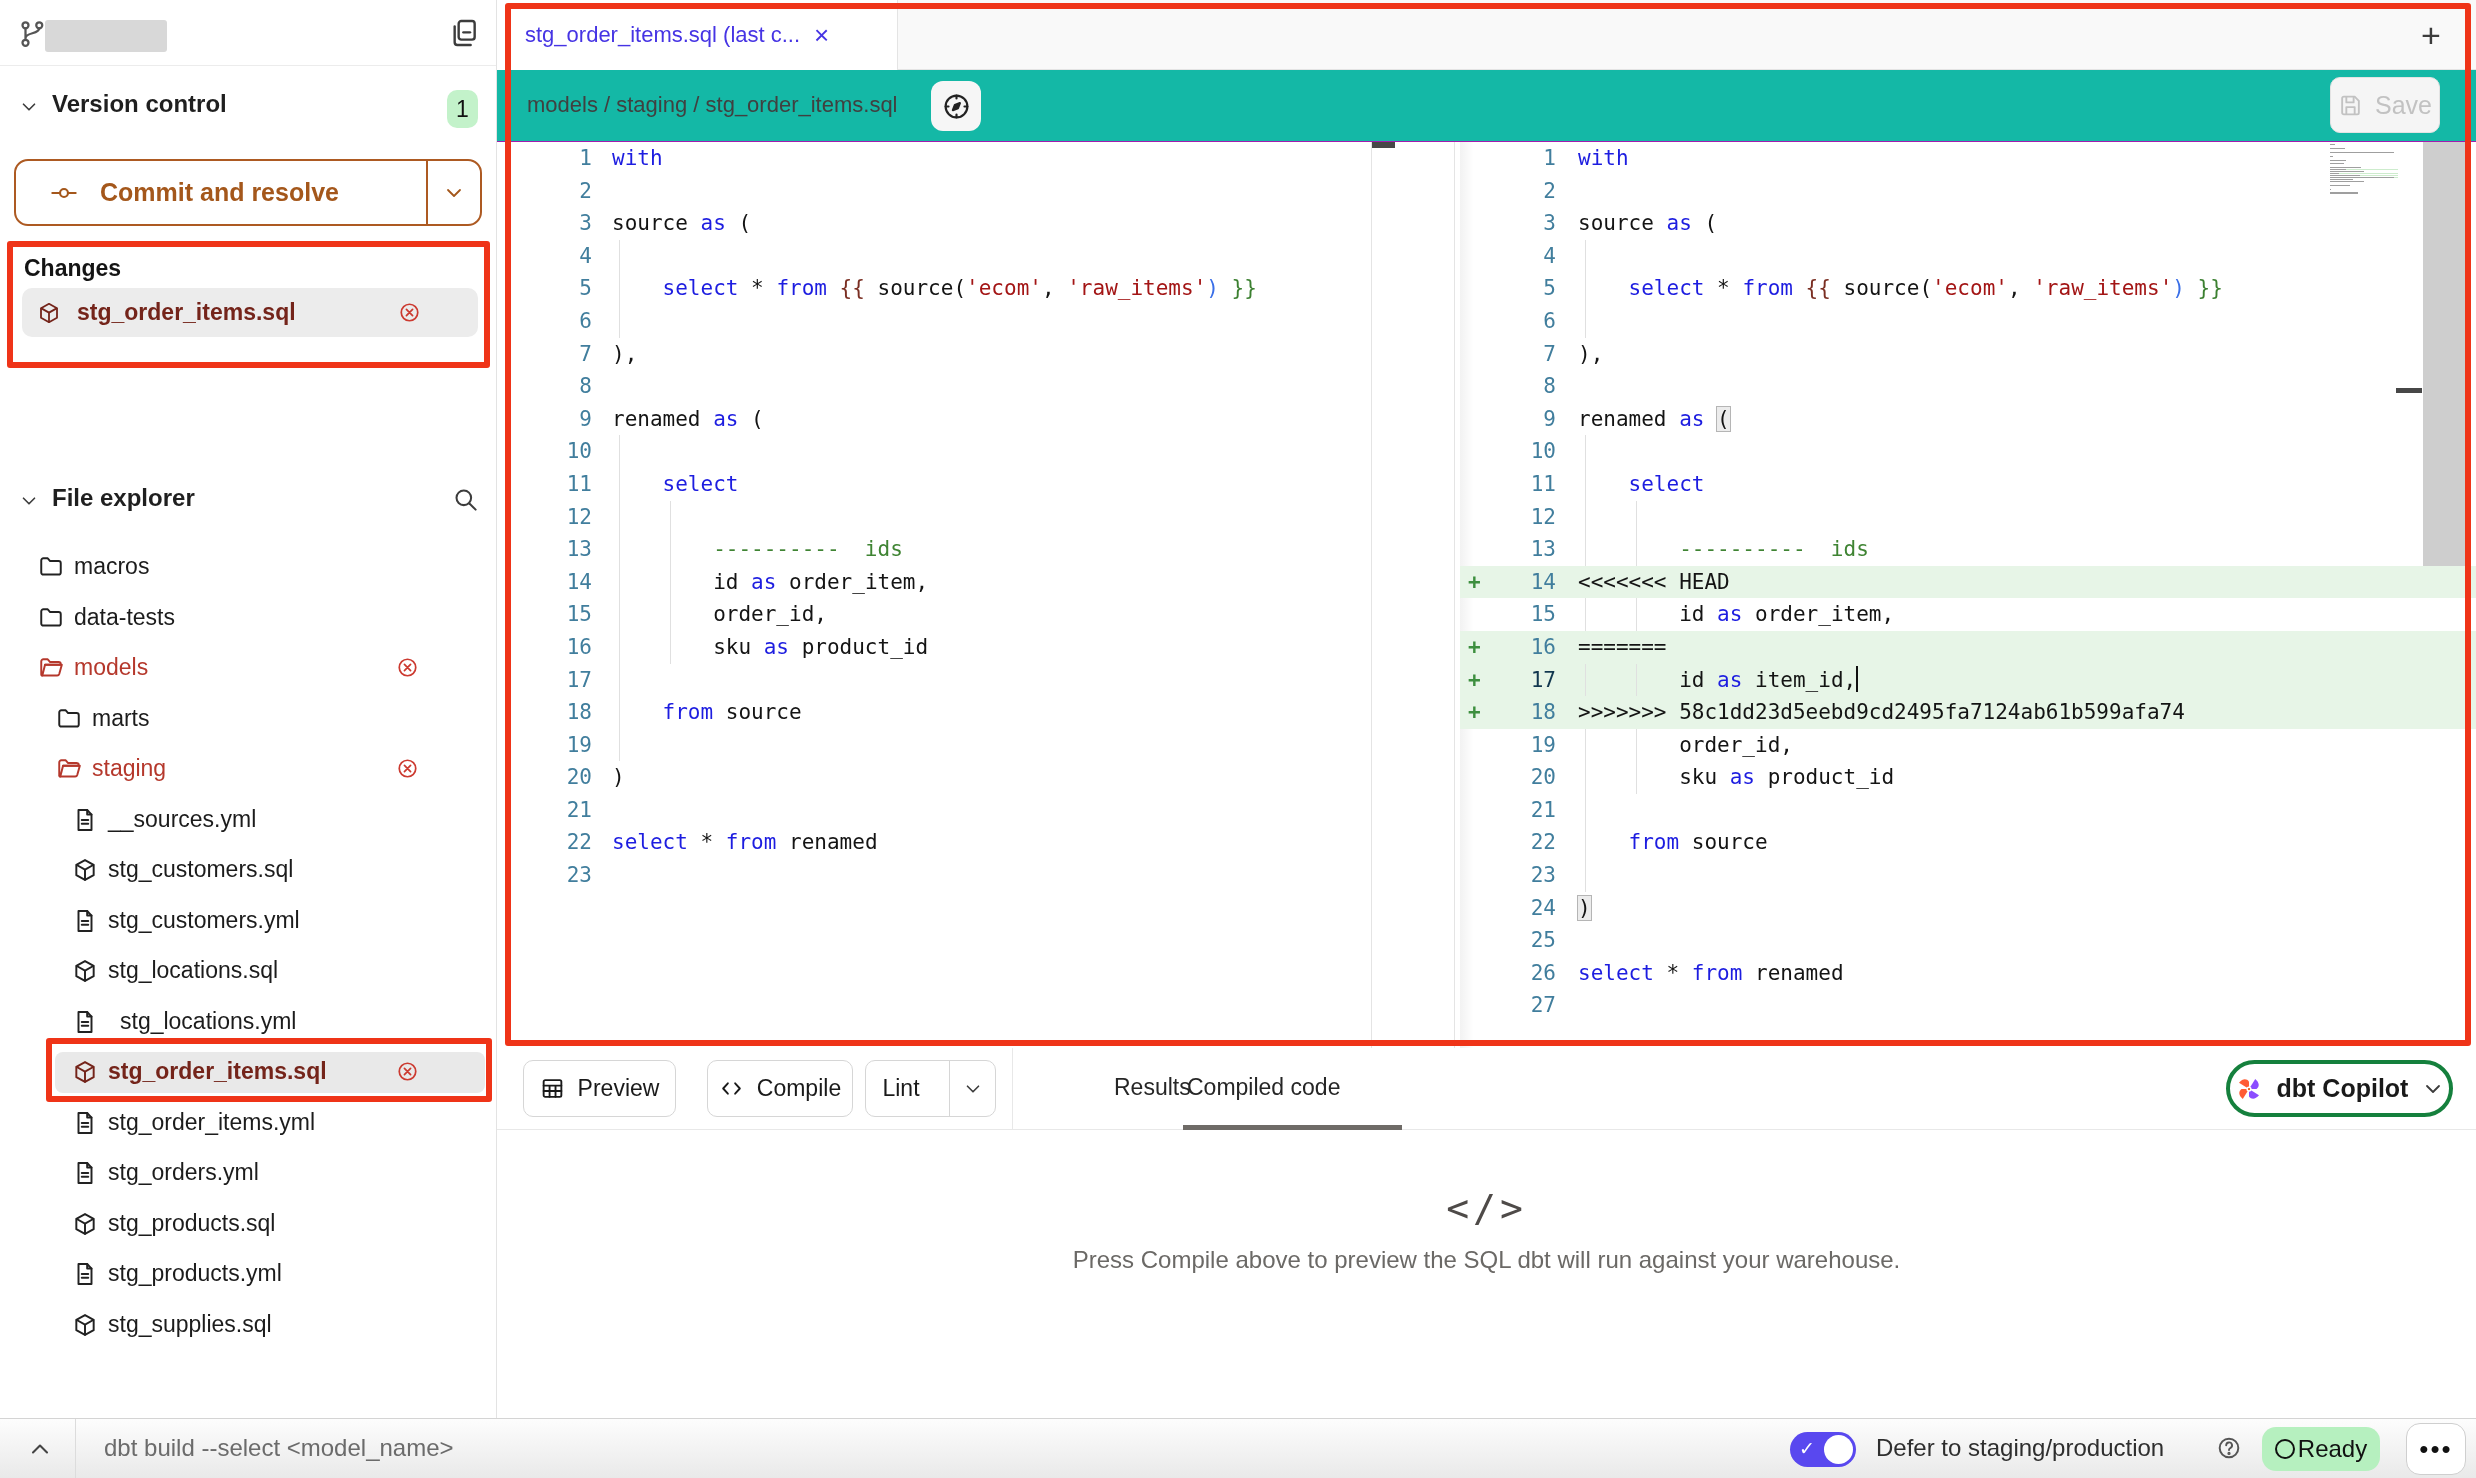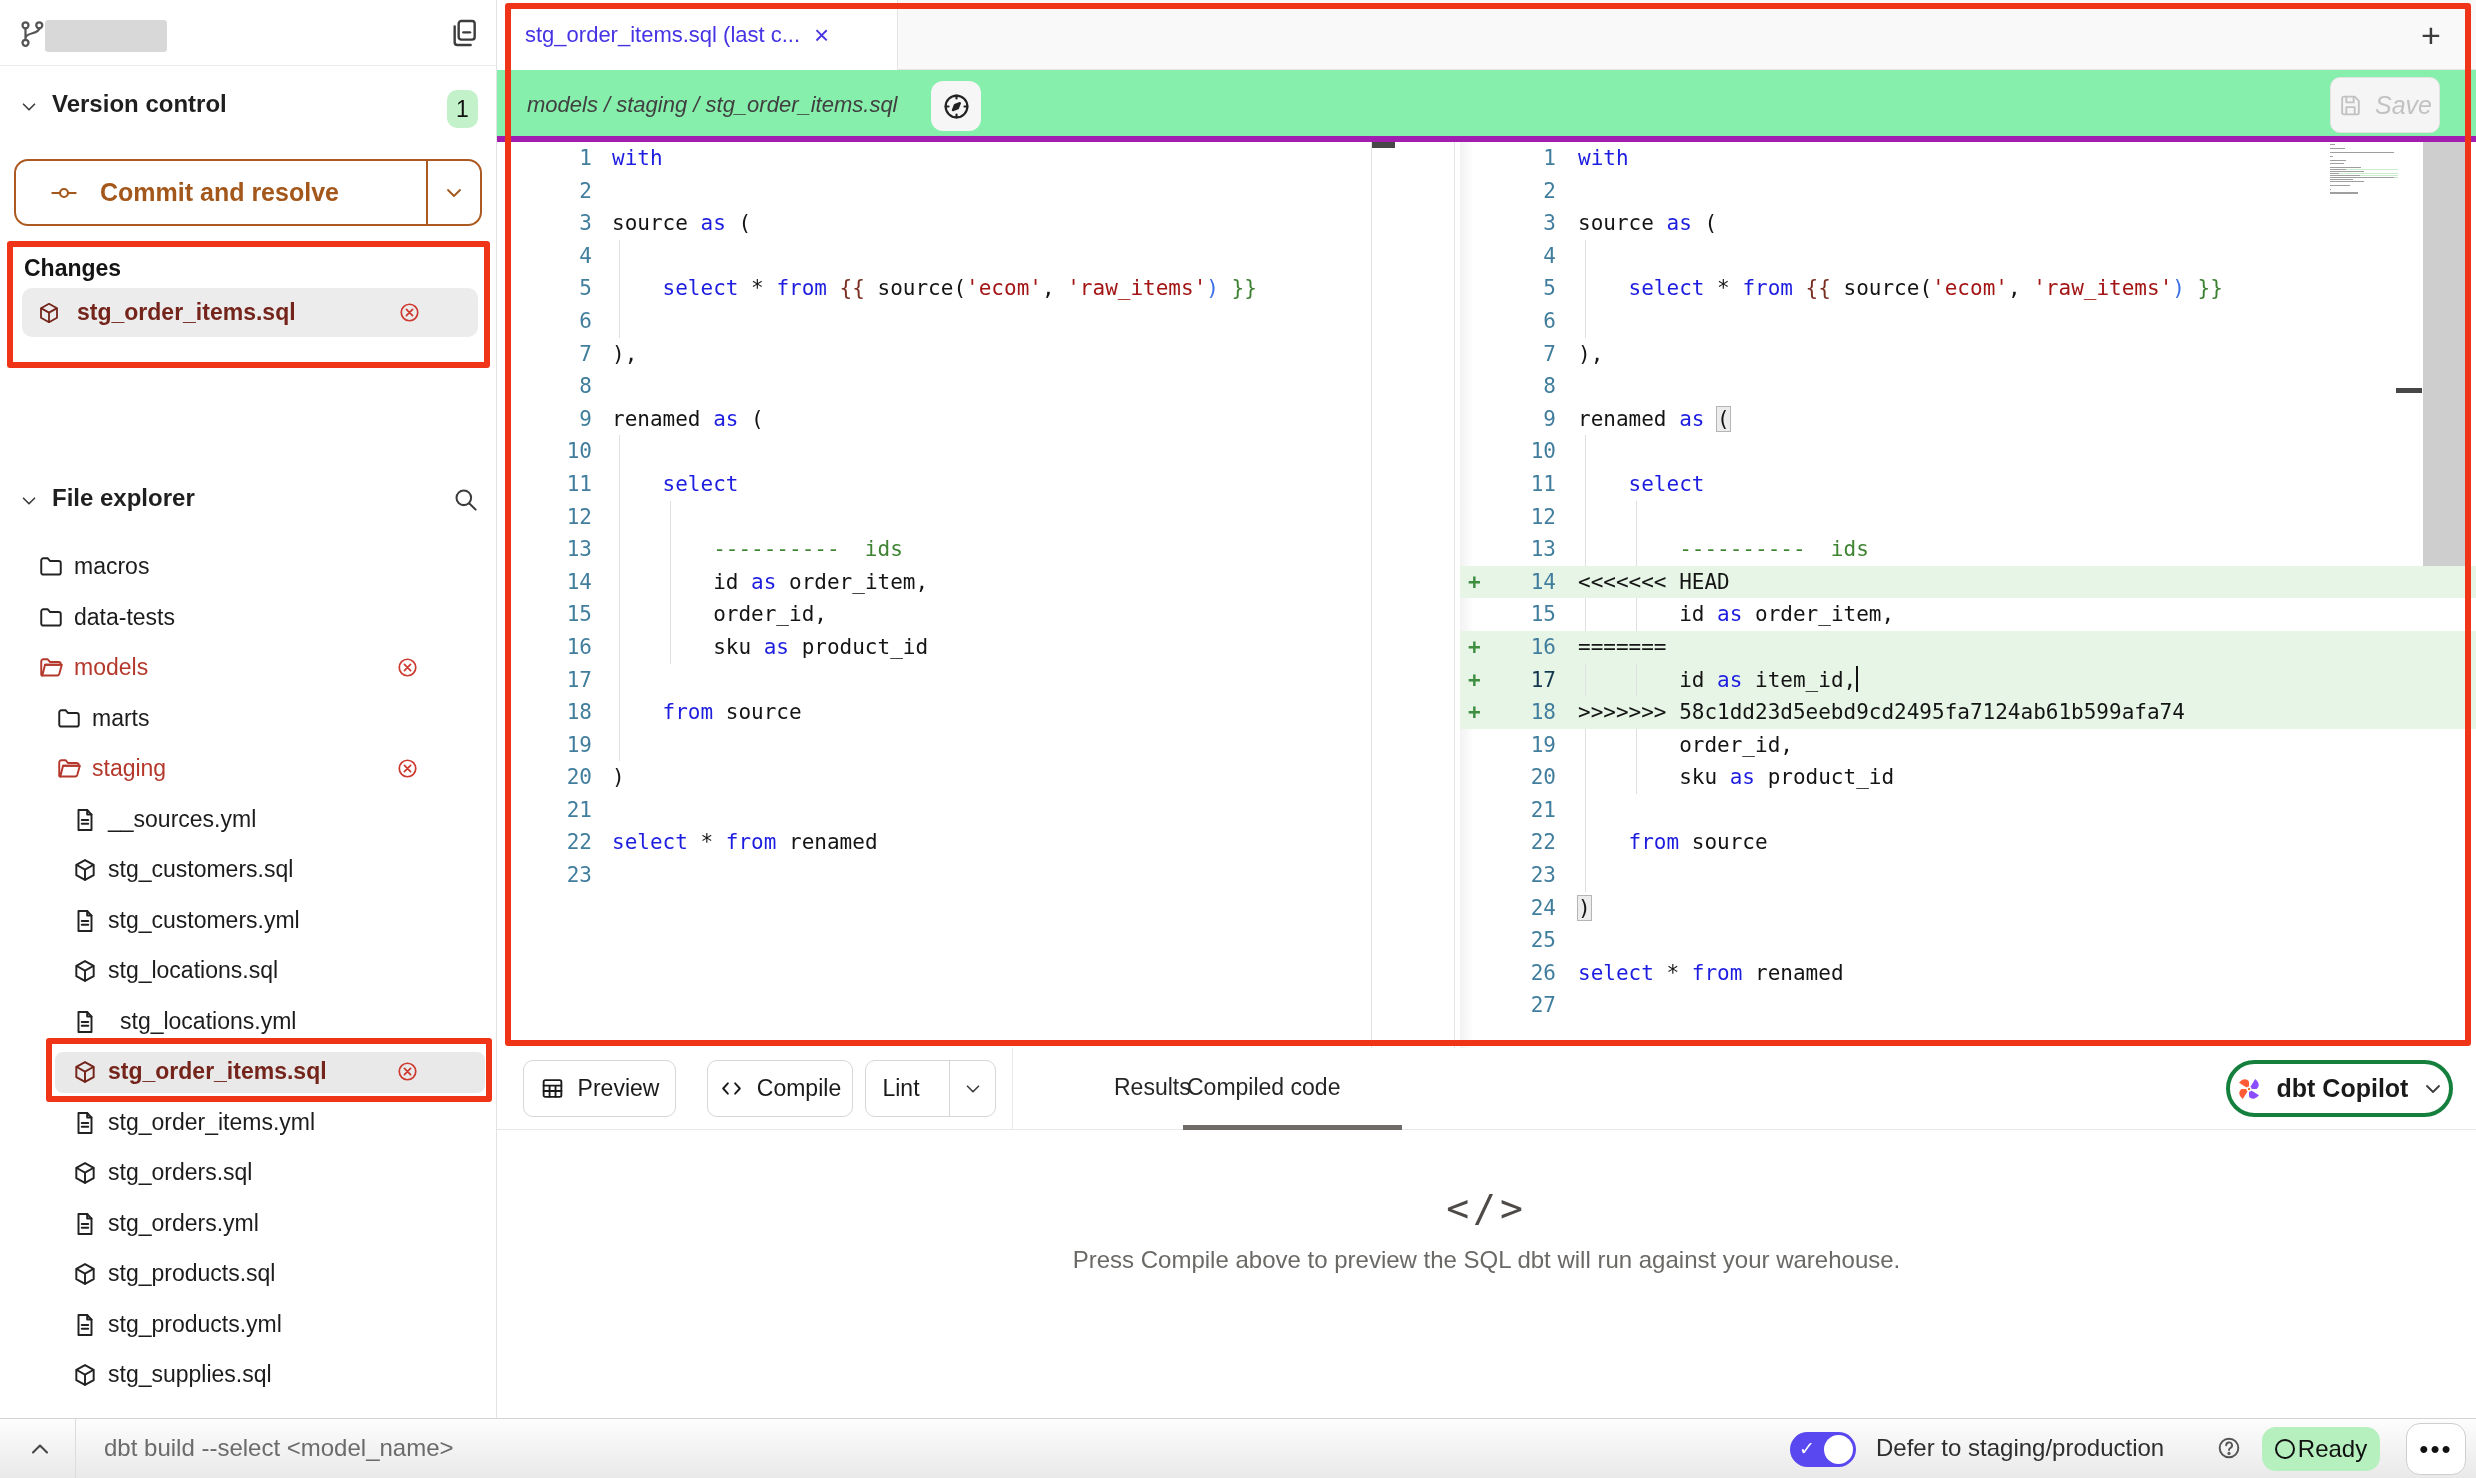--- a/index.html
+++ b/index.html
@@ -33,21 +33,21 @@
   .fe-maroon { color:#74241a; font-weight:600; }
   .fe-x { position:absolute; left:396px; top:13px; }
 
   
   #editor { position:absolute; left:497px; top:0; width:1979px; height:1418px; background:#fff; }
   .tabbar { position:absolute; left:0; top:0; width:100%; height:70px; background:#f9f9f9; border-bottom:1px solid #e4e4e4; }
   .tab { position:absolute; left:0; top:0; width:401px; height:70px; background:#fff; border-right:1px solid #e4e4e4; display:flex; align-items:center; padding-left:28px; gap:14px; cursor:pointer; }
   .tab-title { font-size:22px; color:#4634e4; white-space:nowrap; }
   .tab-close { font-size:26px; color:#4634e4; cursor:pointer; line-height:1; }
   .newtab { position:absolute; right:26px; top:16px; width:38px; height:38px; font-size:34px; color:#3c3c3c; font-weight:300; }
-  .crumb-row { position:absolute; left:0; top:70px; width:100%; height:72px; background:#86efac; border-bottom:6px solid #a21caf;font-style:italic; }
+  .crumb-row { position:absolute; left:0; top:70px; width:100%; height:72px; background:#14b8a6; border-bottom:1px solid #a21caf; }
   .crumbs { position:absolute; left:30px; top:22px; font-size:22px; color:#404040; }
   .compass-btn { position:absolute; left:434px; top:11px; width:50px; height:50px; background:#f6f6f6; border-radius:12px; }
   .save-btn { position:absolute; right:36px; top:7px; width:110px; height:56px; background:#f5f5f5; border:1px solid #e3e3e3; border-radius:10px; display:flex; align-items:center; justify-content:center; gap:12px; font-size:25px; color:#c2c2c2; }
 
   
   .code-area { position:absolute; left:0; top:142px; width:100%; height:906px; background:#fff; font-family:"DejaVu Sans Mono", monospace; font-size:21px; }
   .pane { position:absolute; top:0; height:100%; overflow:hidden; background:#fff; }
   #pane-left  { left:0; width:958px; border-right:1px solid #e4e4e4; }
   #pane-right { left:963px; width:1016px; }
   #pane-right::before { content:""; position:absolute; left:0; top:0; width:14px; height:100%; background:linear-gradient(90deg, rgba(0,0,0,0.05), transparent); pointer-events:none; }
@@ -317,29 +317,20 @@
         </div>
         <div class="fe-row">
           <span class="fe-ico" style="left: 72px;">
             <svg width="26" height="26" viewBox="0 0 24 24" fill="none" stroke="#222" stroke-width="1.8" stroke-linecap="round" stroke-linejoin="round">
               <path d="M6 2.8h8l4 4.2v14.2H6z"></path>
               <path d="M14 2.8V7h4"></path>
               <path d="M9 12h6 M9 15.4h6"></path>
             </svg>
           </span>
           <span class="fe-name" style="left: 108px;">stg_order_items.yml</span>
-        </div>
-        <div class="fe-row">
-          <span class="fe-ico" style="left: 72px;">
-            <svg width="26" height="26" viewBox="0 0 24 24" fill="none" stroke="#222" stroke-width="1.8" stroke-linecap="round" stroke-linejoin="round">
-              <path d="M12 2.8l8 4.4v9.6l-8 4.4-8-4.4V7.2z"></path>
-              <path d="M4.4 7.4L12 11.6l7.6-4.2 M12 11.6V21"></path>
-            </svg>
-          </span>
-          <span class="fe-name" style="left: 108px;">stg_orders.sql</span>
         </div>
         <div class="fe-row">
           <span class="fe-ico" style="left: 72px;">
             <svg width="26" height="26" viewBox="0 0 24 24" fill="none" stroke="#222" stroke-width="1.8" stroke-linecap="round" stroke-linejoin="round">
               <path d="M6 2.8h8l4 4.2v14.2H6z"></path>
               <path d="M14 2.8V7h4"></path>
               <path d="M9 12h6 M9 15.4h6"></path>
             </svg>
           </span>
           <span class="fe-name" style="left: 108px;">stg_orders.yml</span>

